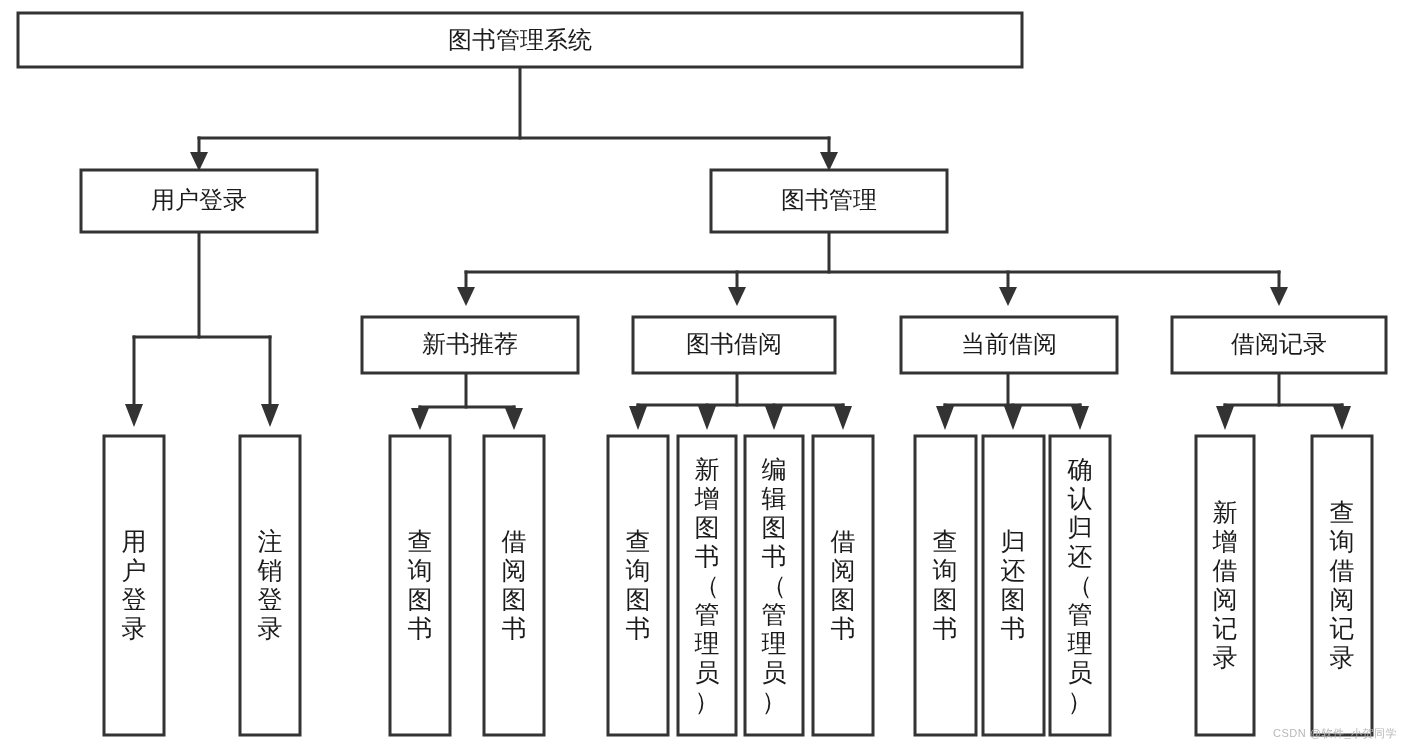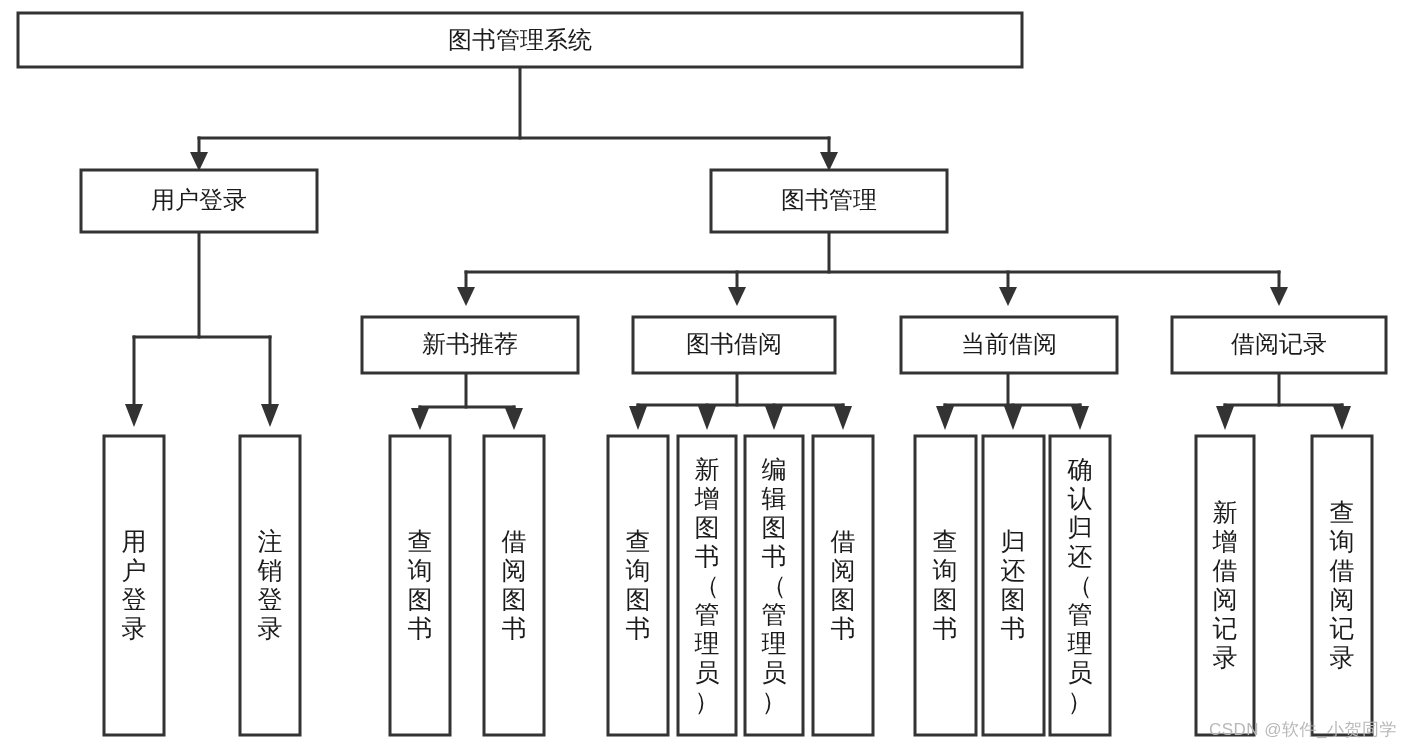--- a/index.html
+++ b/index.html
@@ -53,21 +53,21 @@
     font-family: "Liberation Sans", "DejaVu Sans", sans-serif;
     fill: #1b1b1b;
     font-size: 25px;
     text-anchor: middle;
   }
   .watermark {
     position: absolute;
     right: 8px;
     bottom: 6px;
     font-family: "Liberation Sans", "DejaVu Sans", sans-serif;
-    font-size: 17px;
+    font-size: 11px;
     color: #b8b8b8;
     letter-spacing: 0.5px;
     white-space: nowrap;
     user-select: none;
   }
 </style>
 </head>
 <body>
 
 <div id="diagram-root">

